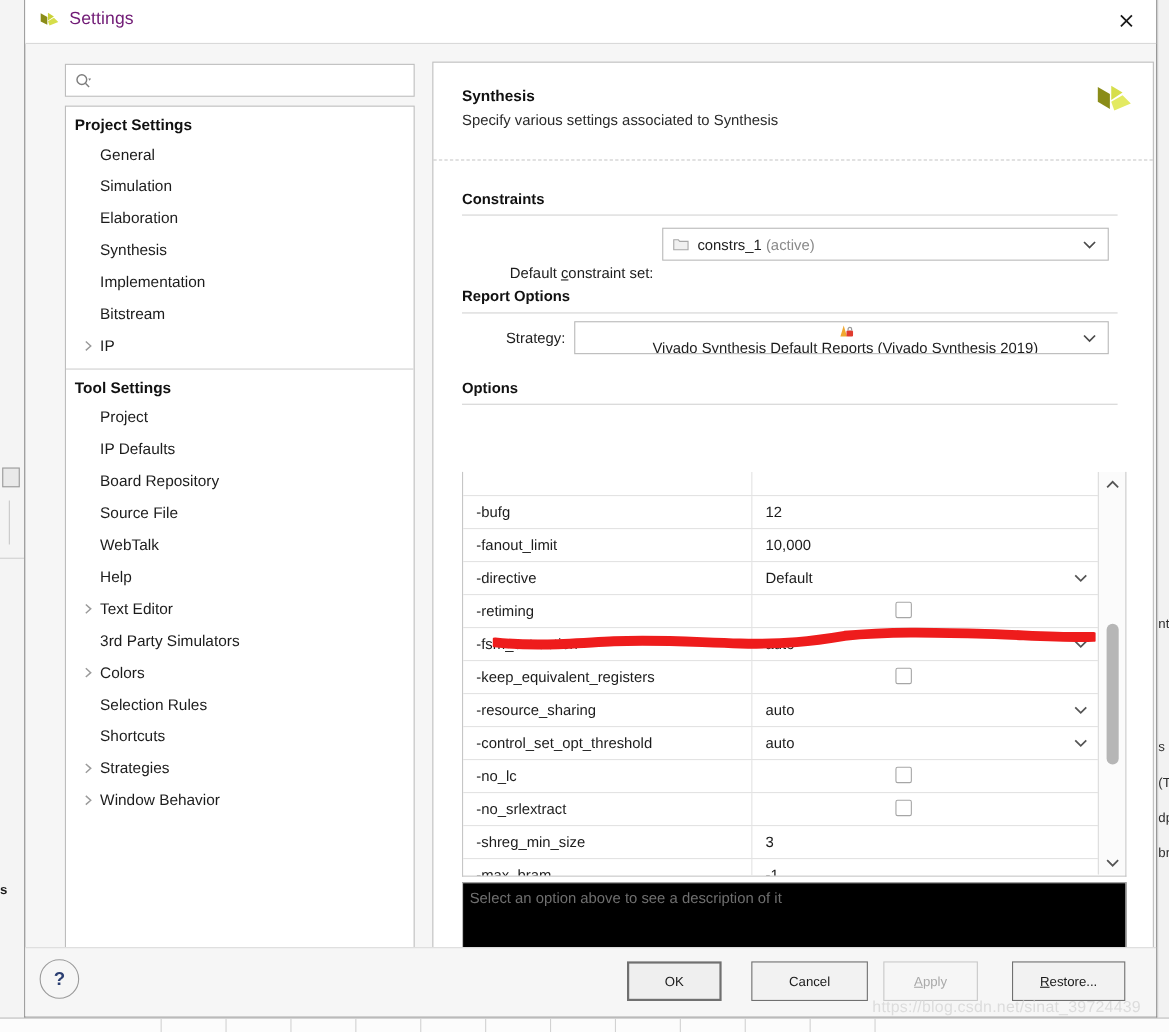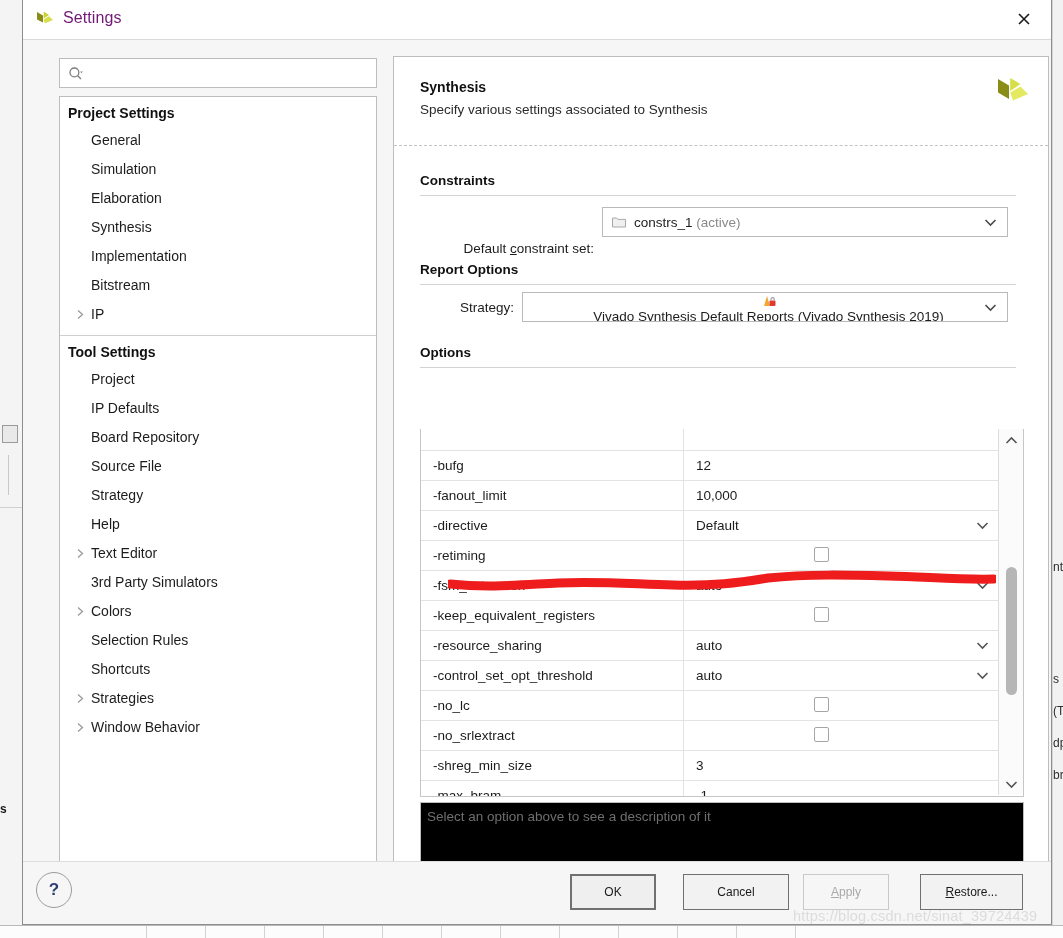--- a/index.html
+++ b/index.html
@@ -370,21 +370,21 @@
     <div class="nav-item">
       <span>IP Defaults</span>
     </div>
     <div class="nav-item">
       <span>Board Repository</span>
     </div>
     <div class="nav-item">
       <span>Source File</span>
     </div>
     <div class="nav-item">
-      <span>Strategy</span>
+      <span>WebTalk</span>
     </div>
     <div class="nav-item">
       <span>Help</span>
     </div>
     <div class="nav-item has-arrow">
       <span class="arrow">
         <svg width="9" height="11" viewBox="0 0 9 11">
             <path d="M2 1.5 L6.5 5.5 L2 9.5" stroke="#9a9a9a" stroke-width="1.3" fill="none"></path>
           </svg>
       </span>

